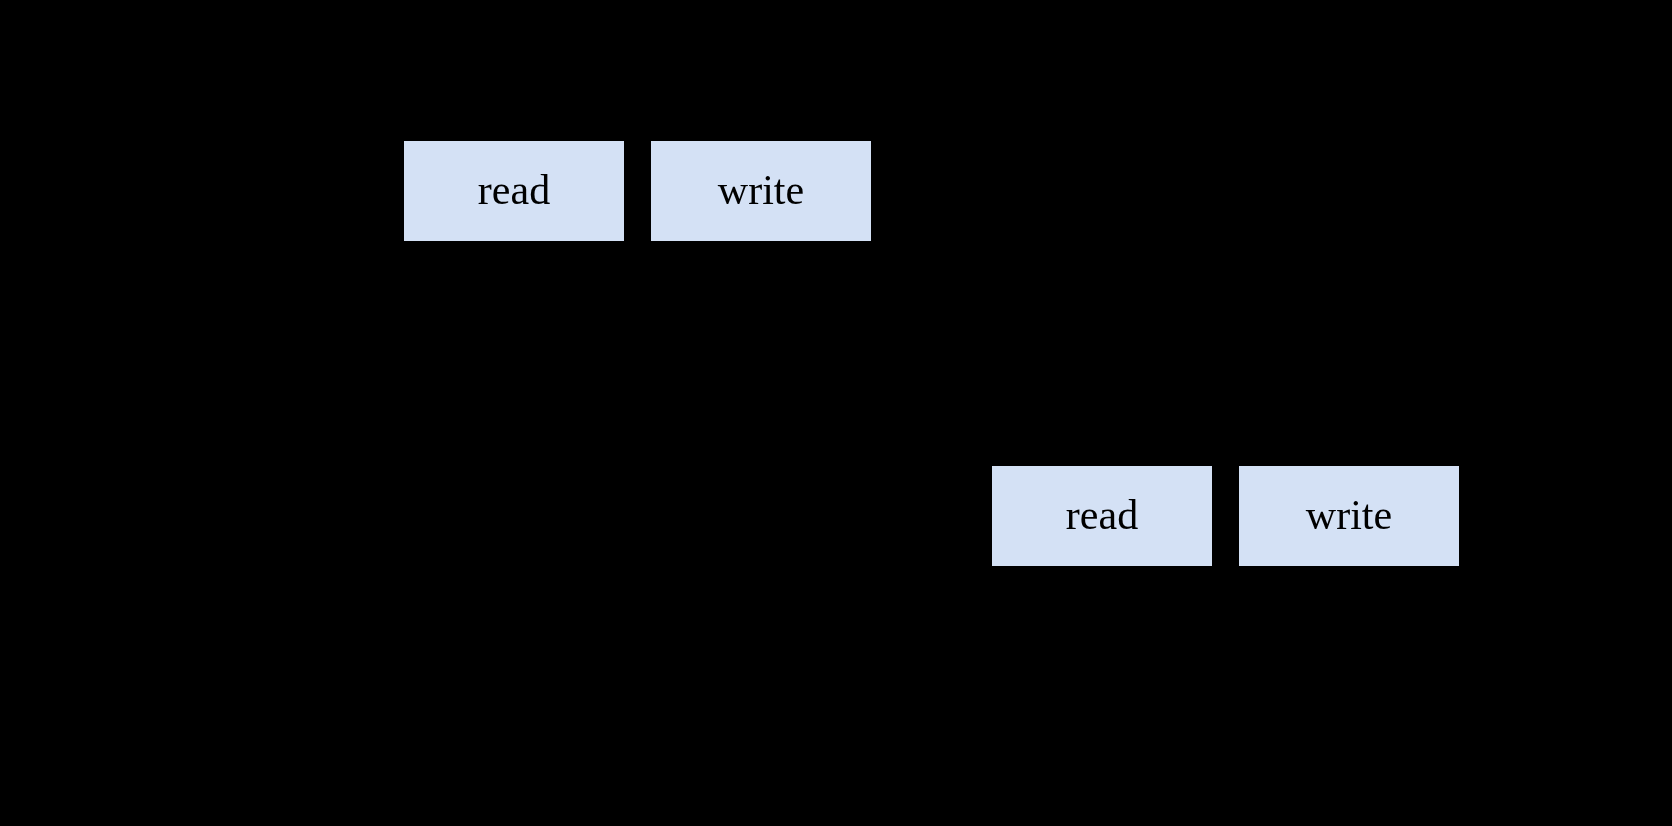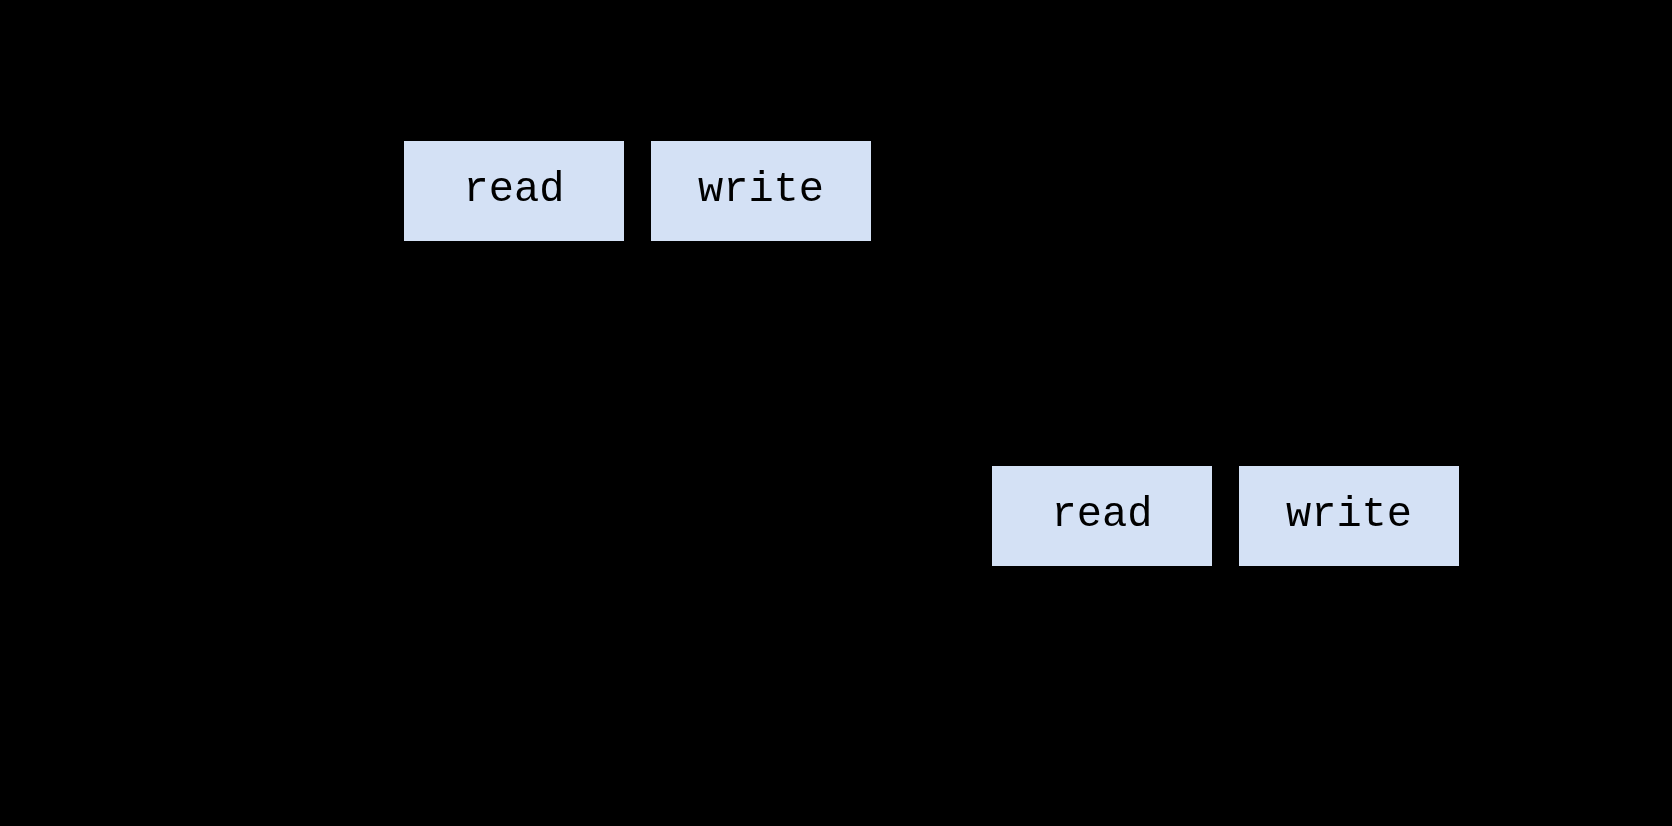--- a/index.html
+++ b/index.html
@@ -20,21 +20,21 @@
   }
   .node {
     position: absolute;
     box-sizing: border-box;
     display: flex;
     align-items: center;
     justify-content: center;
     background: #d4e1f5;
     border: 1px solid #d4e1f5;
     color: #000000;
-    font-family: Liberation Mono, monospace;
+    font-family: Liberation Serif, serif;
     font-size: 42px;
     line-height: 1;
     font-weight: 400;
     letter-spacing: 0px;
     white-space: nowrap;
     user-select: none;
   }
   .node .node-label {
     display: block;
     transform: translateY(-1px);

